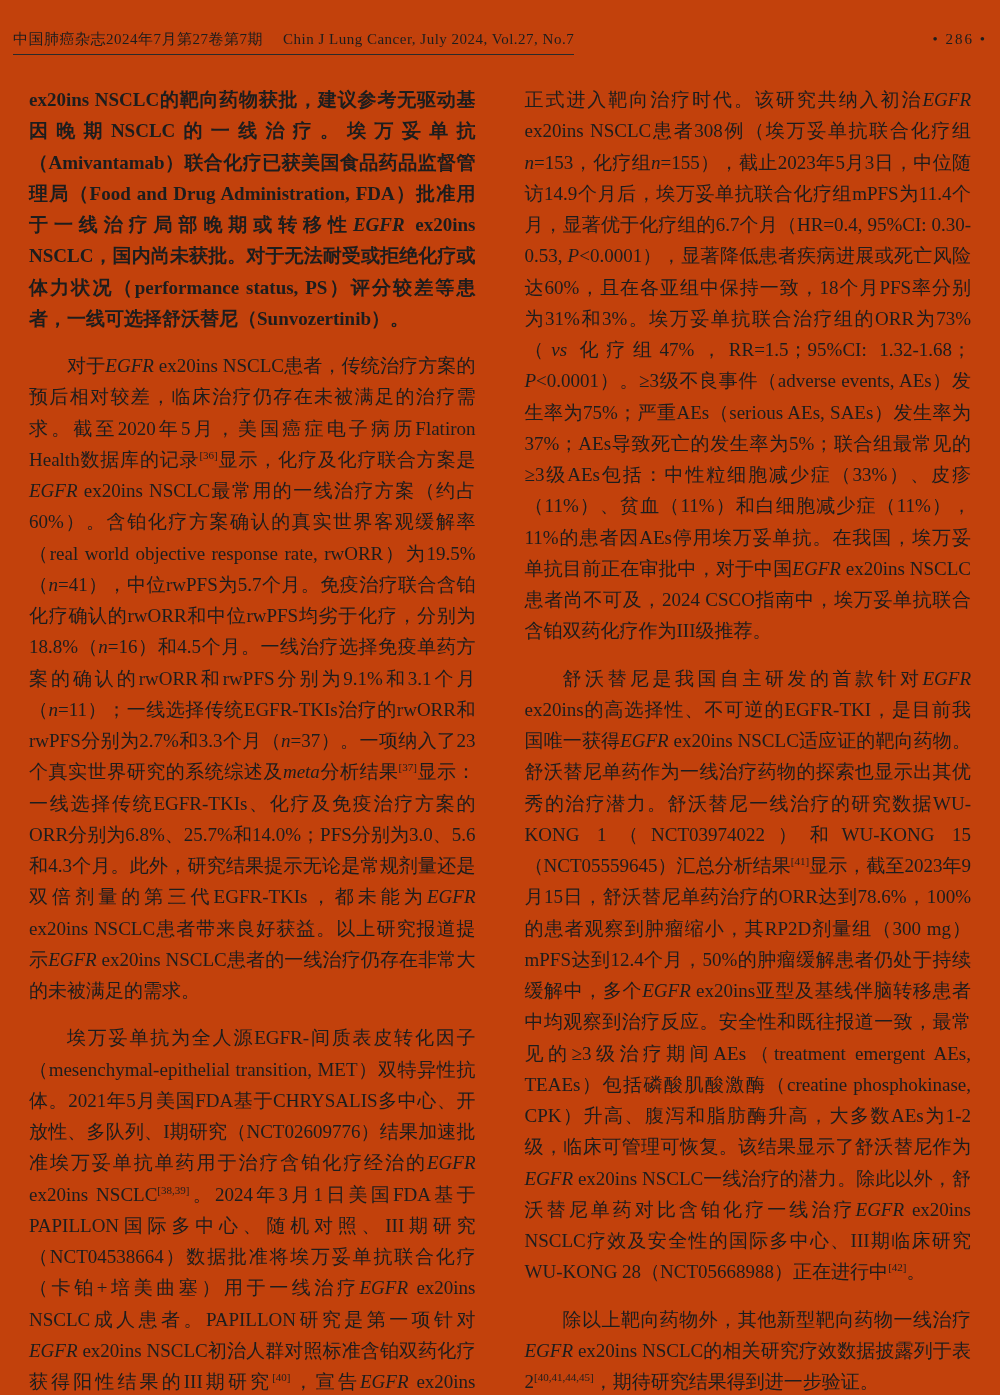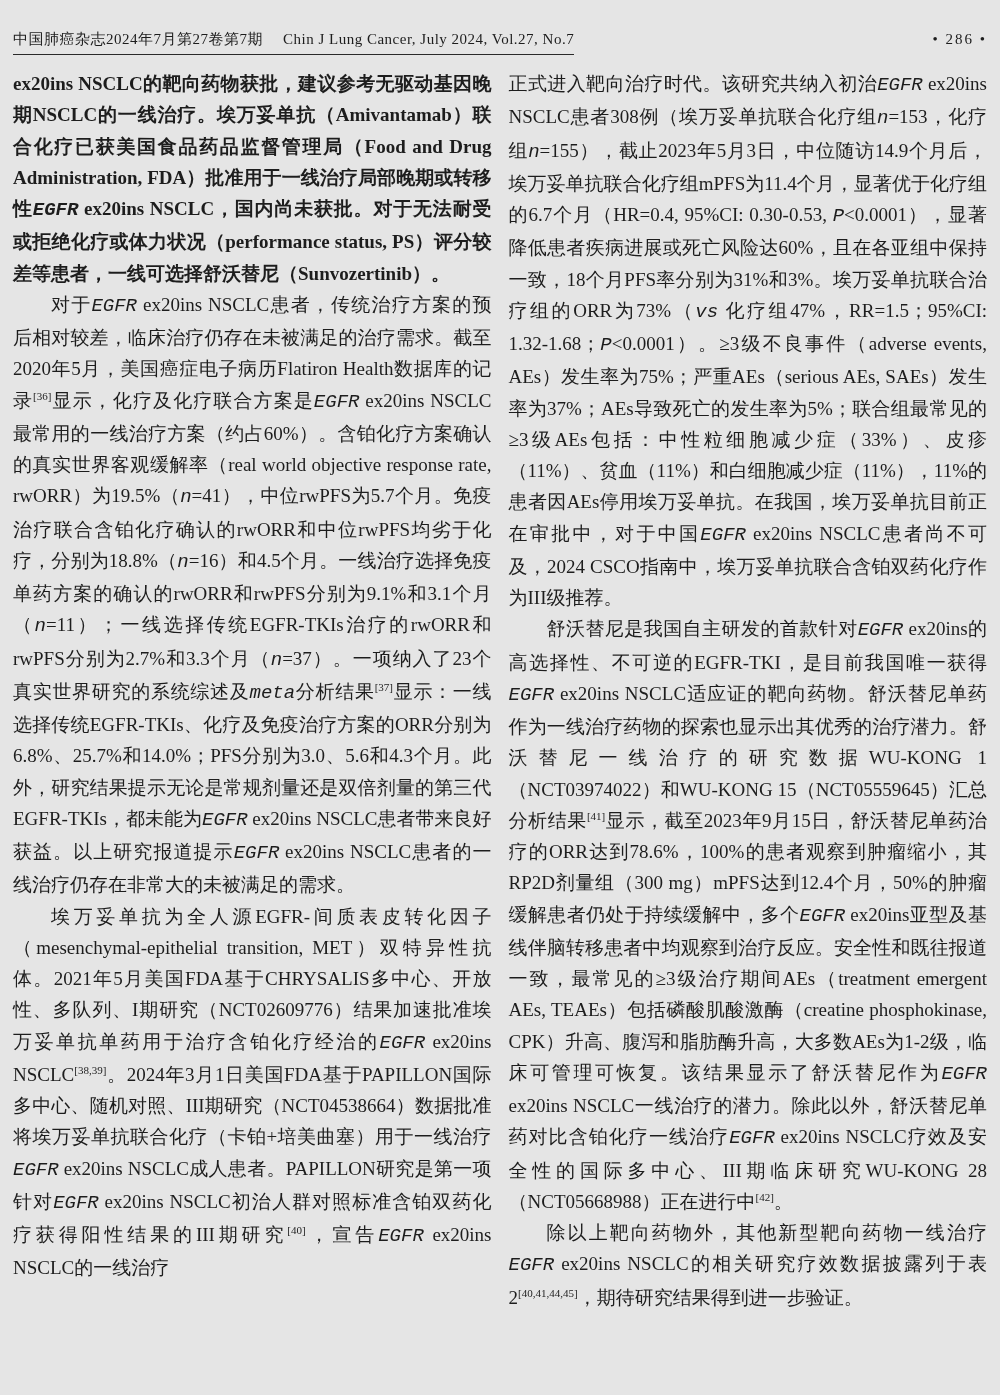--- a/index.html
+++ b/index.html
@@ -5,21 +5,21 @@
   html, body {
     margin: 0;
     padding: 0;
     background: #ffffff;
   }
   .page {
     position: relative;
     width: 1000px;
     height: 1395px;
     margin: 0 auto;
-    background: #e5e5e5;
+    background: #c2410c;
     box-sizing: border-box;
     padding: 30px 13px 0 13px;
     font-family: "Liberation Serif", "DejaVu Serif", serif;
     color: #1d1d1d;
     overflow: hidden;
   }
   .page-header {
     display: flex;
     justify-content: space-between;
     align-items: baseline;
@@ -43,32 +43,32 @@
     margin-top: 13px;
   }
   .col {
     width: 480px;
     font-size: 19px;
     line-height: 31.25px;
     text-align: justify;
     text-justify: inter-ideograph;
   }
   p.para {
-    margin: 0;
+    margin: 16px;
     padding: 0;
   }
   p.para.indent { text-indent: 2em; }
   p.para.bold   { font-weight: 700; }
   p.para.gap    { margin-top: 31.25px; }
   .col sup {
     font-size: 0.58em;
     line-height: 0;
     vertical-align: super;
   }
-  .col i { font-style: italic; font-family: Liberation Mono, monospace; }
+  .col i { font-style: italic; }
 </style>
 </head>
 <body>
 
 <div class="page">
 
   <div class="page-header">
     <div class="journal-line">
       <span>中国肺癌杂志2024年7月第27卷第7期</span><span class="journal-en">Chin J Lung Cancer, July 2024, Vol.27, No.7</span>
     </div>

